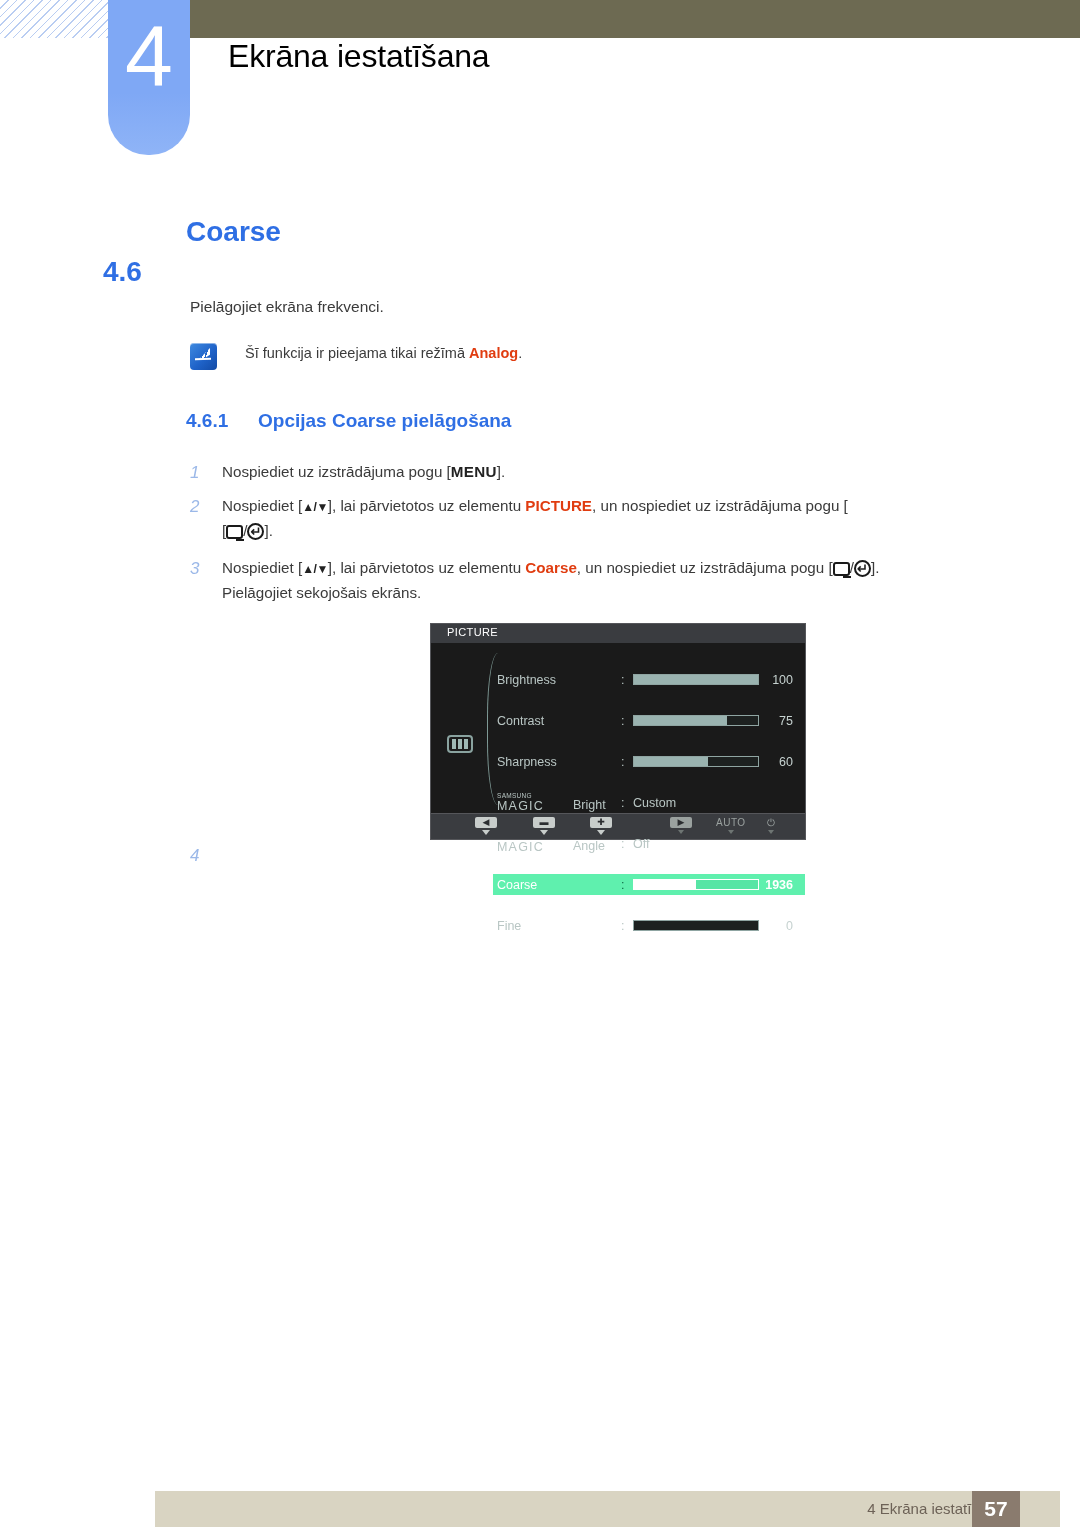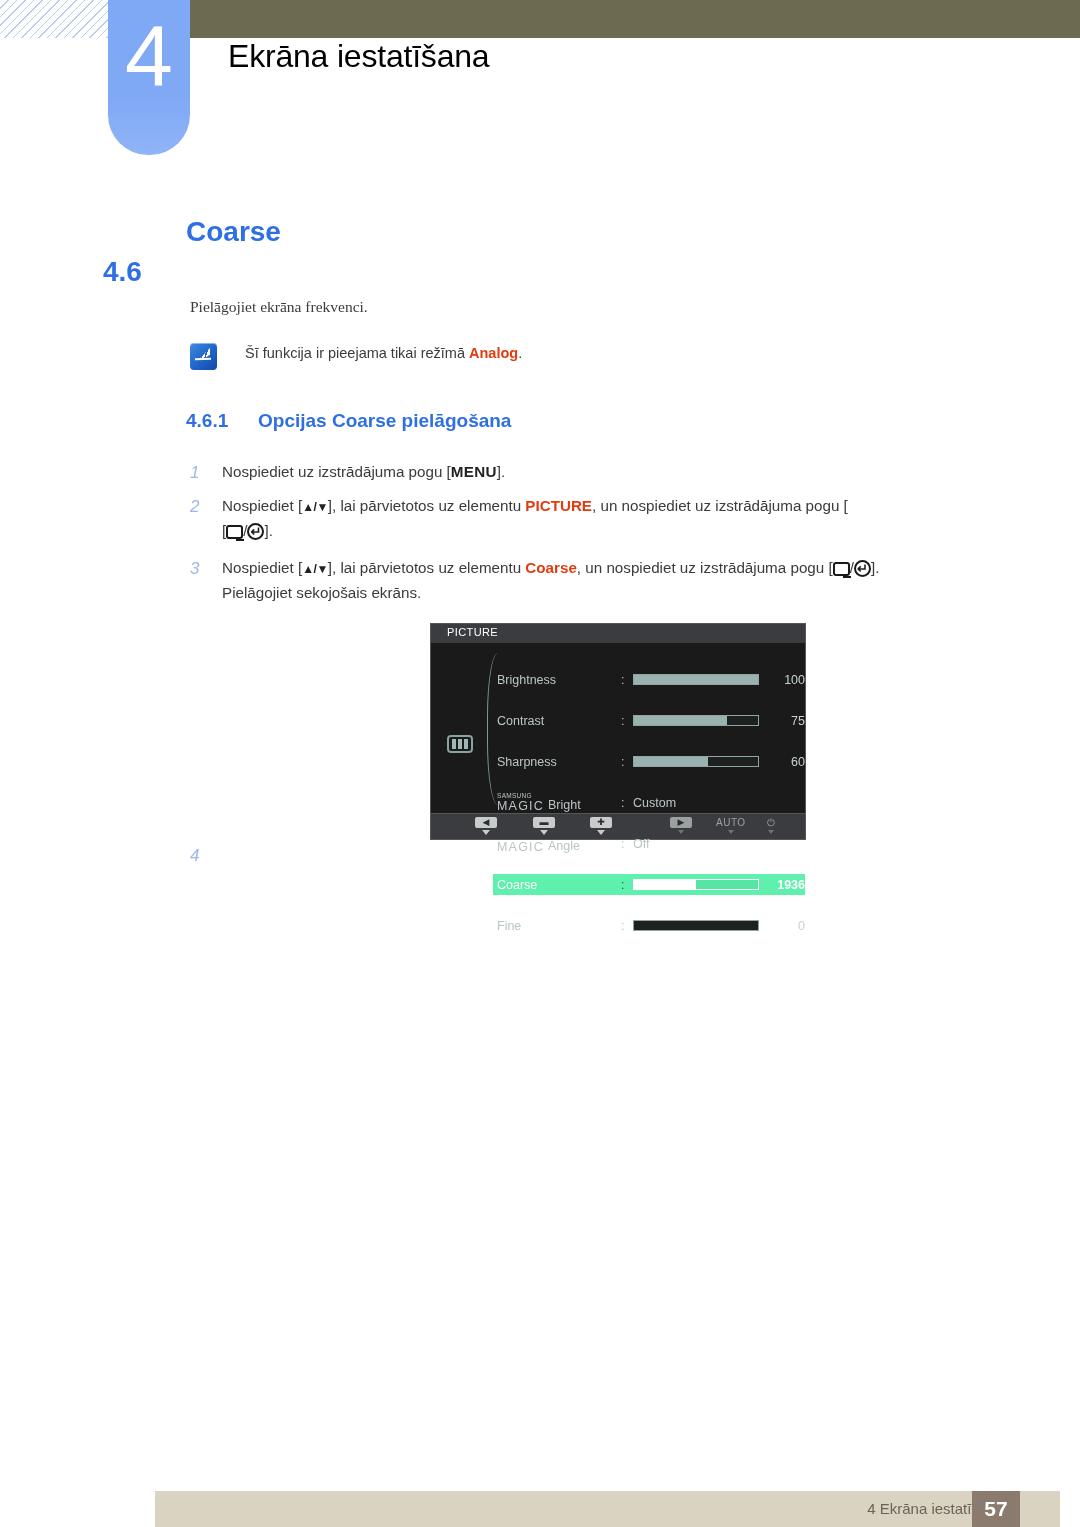--- a/index.html
+++ b/index.html
@@ -43,21 +43,21 @@
     font-size: 28px; font-weight: bold; color: #2f6fe4; margin-top: 40px;
   }
   .sec-title {
     position: absolute; left: 186px; top: 216px;
     font-size: 28px; font-weight: bold; color: #2f6fe4;
   }
 
   
   .intro {
     position: absolute; left: 190px; top: 298px;
-    font-size: 15.5px; color: #3b3b3b; font-family: Liberation Serif, serif;
+    font-size: 15.5px; color: #3b3b3b;
   }
   .note-row {
     position: absolute; left: 190px; top: 341px;
     display: flex; align-items: flex-start; gap: 28px;
   }
   .note-icon {
     width: 27px; height: 27px; border-radius: 4px;
     background: linear-gradient(135deg, #3f8ae0 0%, #1f63c9 55%, #124aa5 100%);
     position: relative; flex: none; margin-top: 2px;
     box-shadow: inset 0 1px 0 rgba(255,255,255,.45);
@@ -149,25 +149,25 @@
     width: 128px; flex: none; font-size: 12.5px; color: #b9c6c4; padding-left: 4px;
   }
   .ocolon { width: 12px; flex:none; font-size: 12.5px; color: #b9c6c4; }
   .obar {
     width: 126px; height: 11px; border: 1px solid #8fa5a2; position: relative;
     background: #1d2120; flex: none;
   }
   .obar > span { display:block; height:100%; background: #9ab3b0; }
   .oval {
     width: 46px; flex: none; text-align: right; font-size: 12.5px; color: #c6d2d0;
-    padding-right: 0;
+    padding-right: 12px;
   }
   .otext { font-size: 12.5px; color: #b9c6c4; }
 
-  .magic { display:flex; align-items:flex-end; padding-left:4px; }
+  .magic { display:flex; align-items:flex-end; padding-left:4px;gap:25px; }
   .magic-logo { line-height: 1; margin-right: 4px; }
   .magic-logo .sm { display:block; font-size: 6.5px; letter-spacing: .3px; color:#b9c6c4; }
   .magic-logo .mg { display:block; font-size: 12.5px; letter-spacing: 1.2px; color:#b9c6c4; }
   .magic .word { font-size: 12.5px; color:#b9c6c4; }
 
   .orow.sel {
     background: #5ff0ae;
   }
   .orow.sel .olabel, .orow.sel .ocolon { color: #1a7a50; }
   .orow.sel .olabel { color: #ffffff; }

